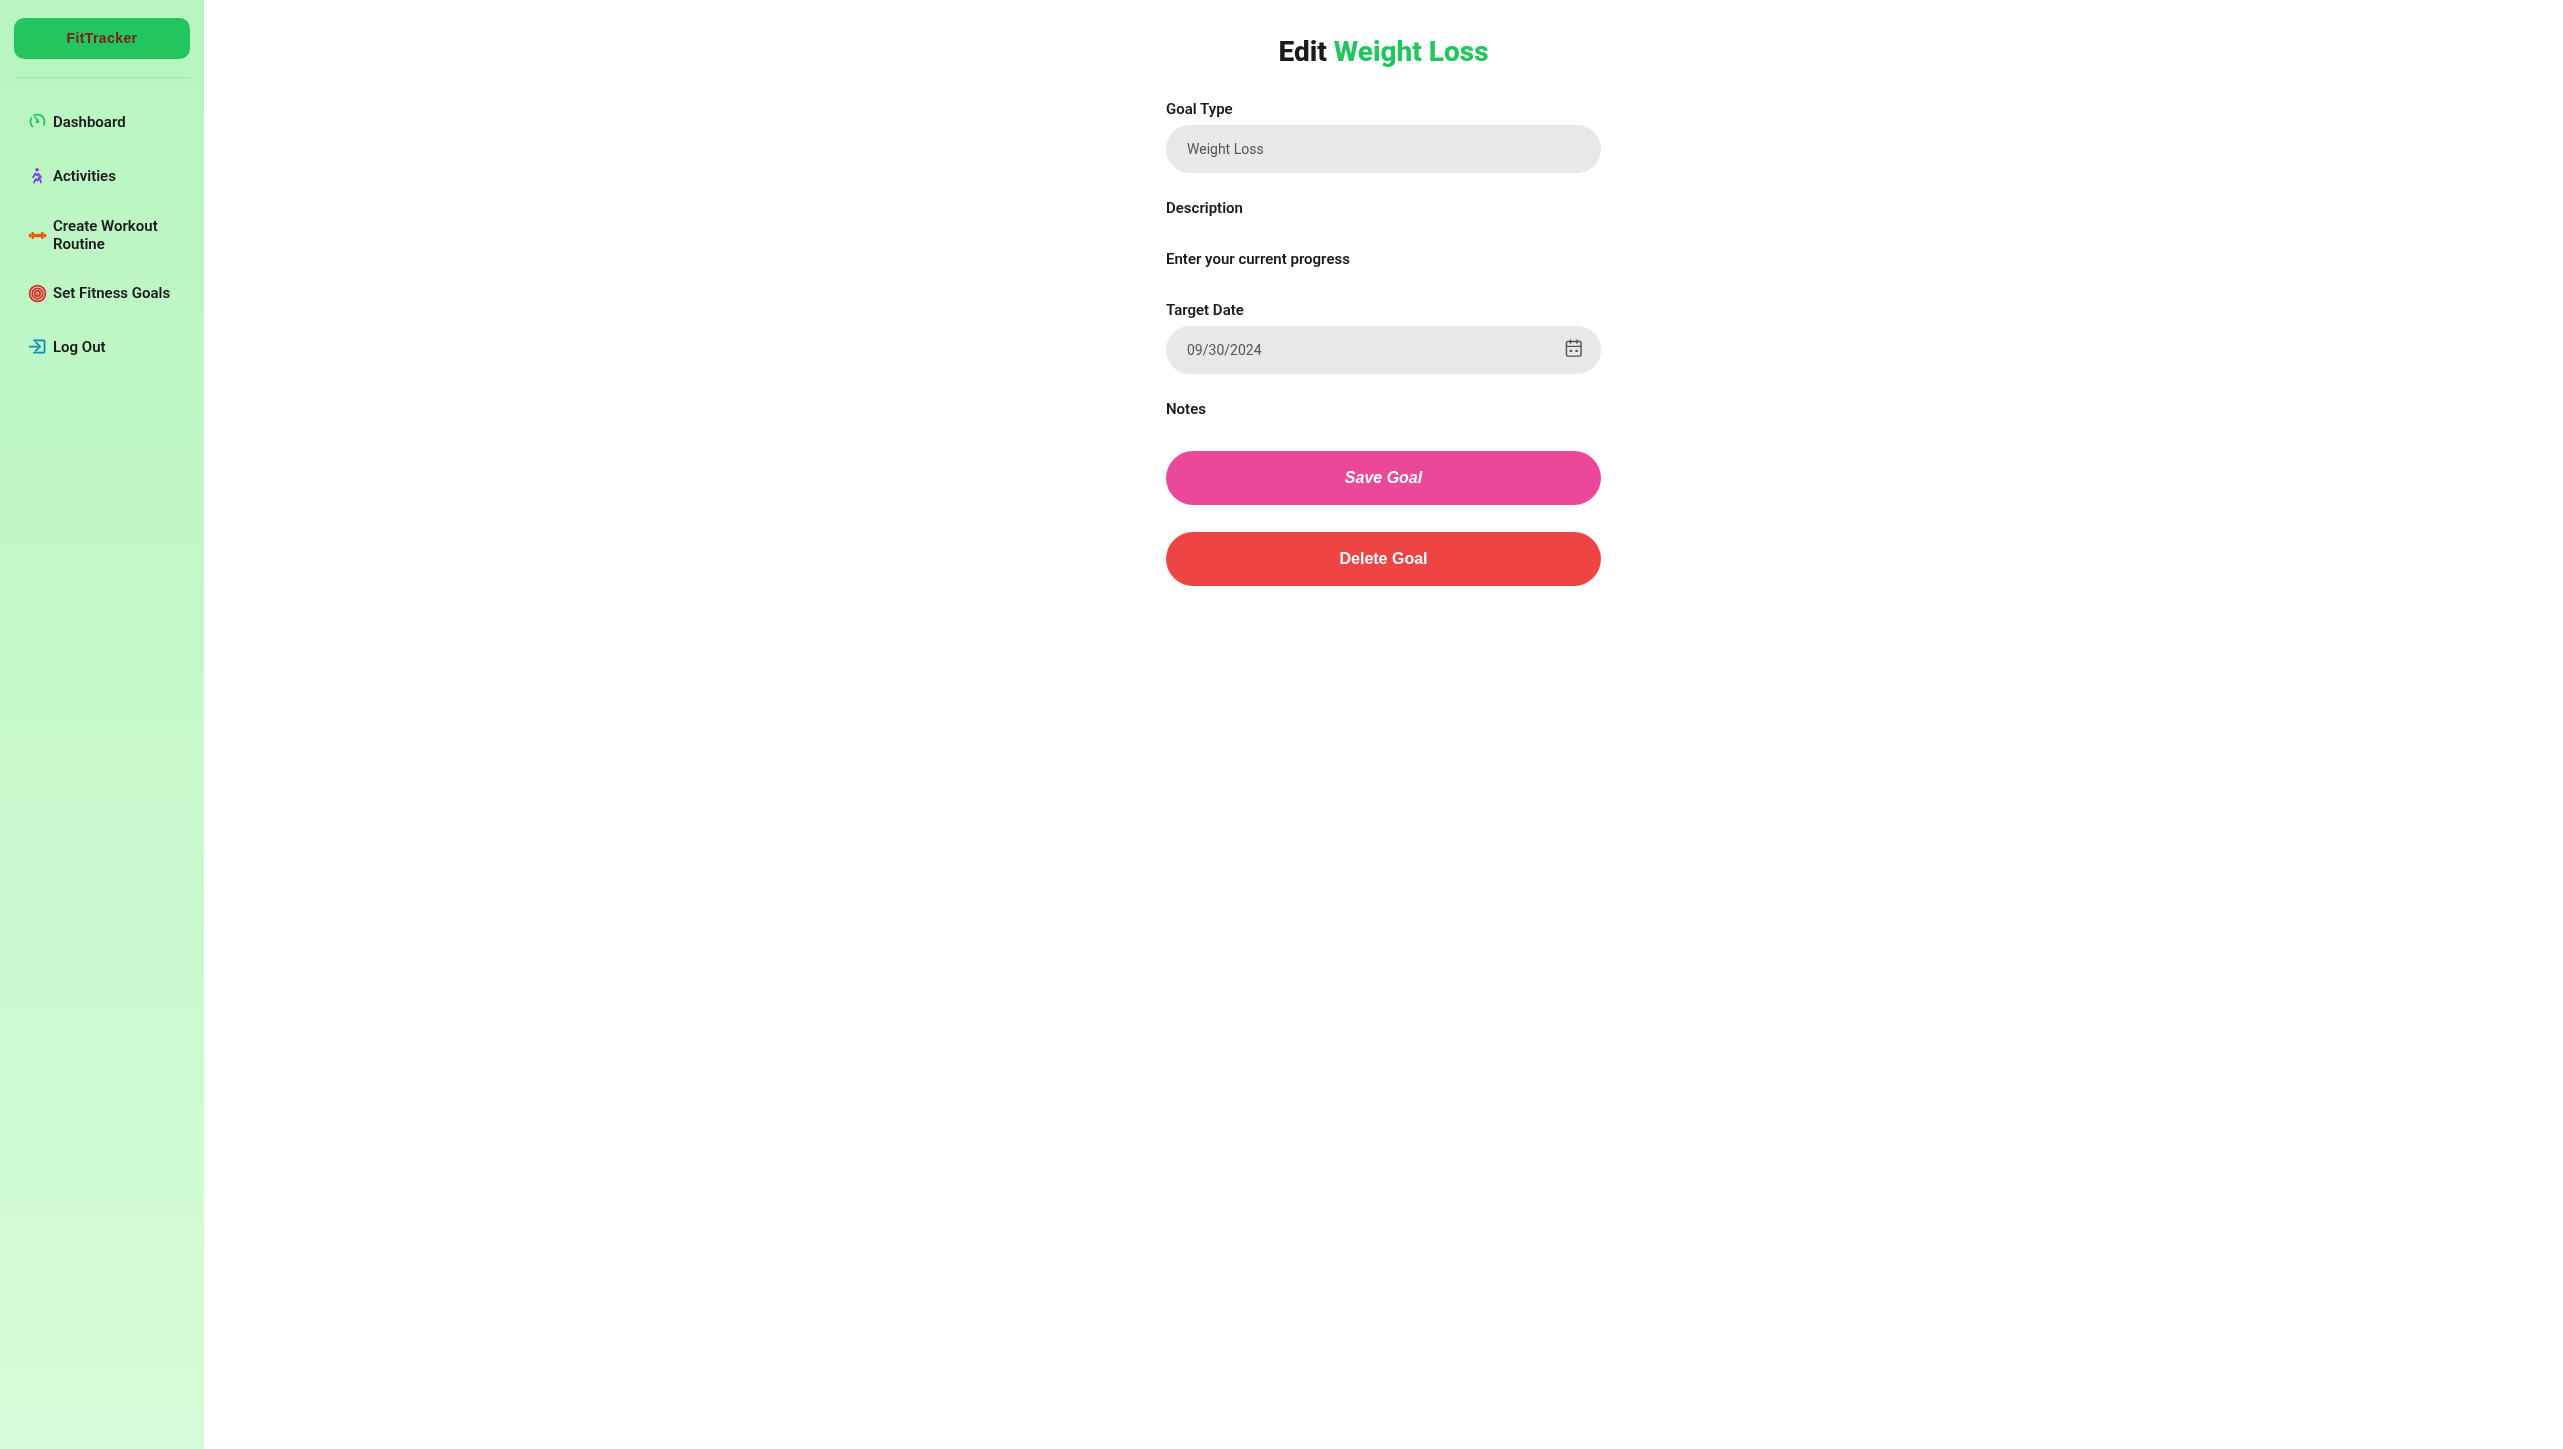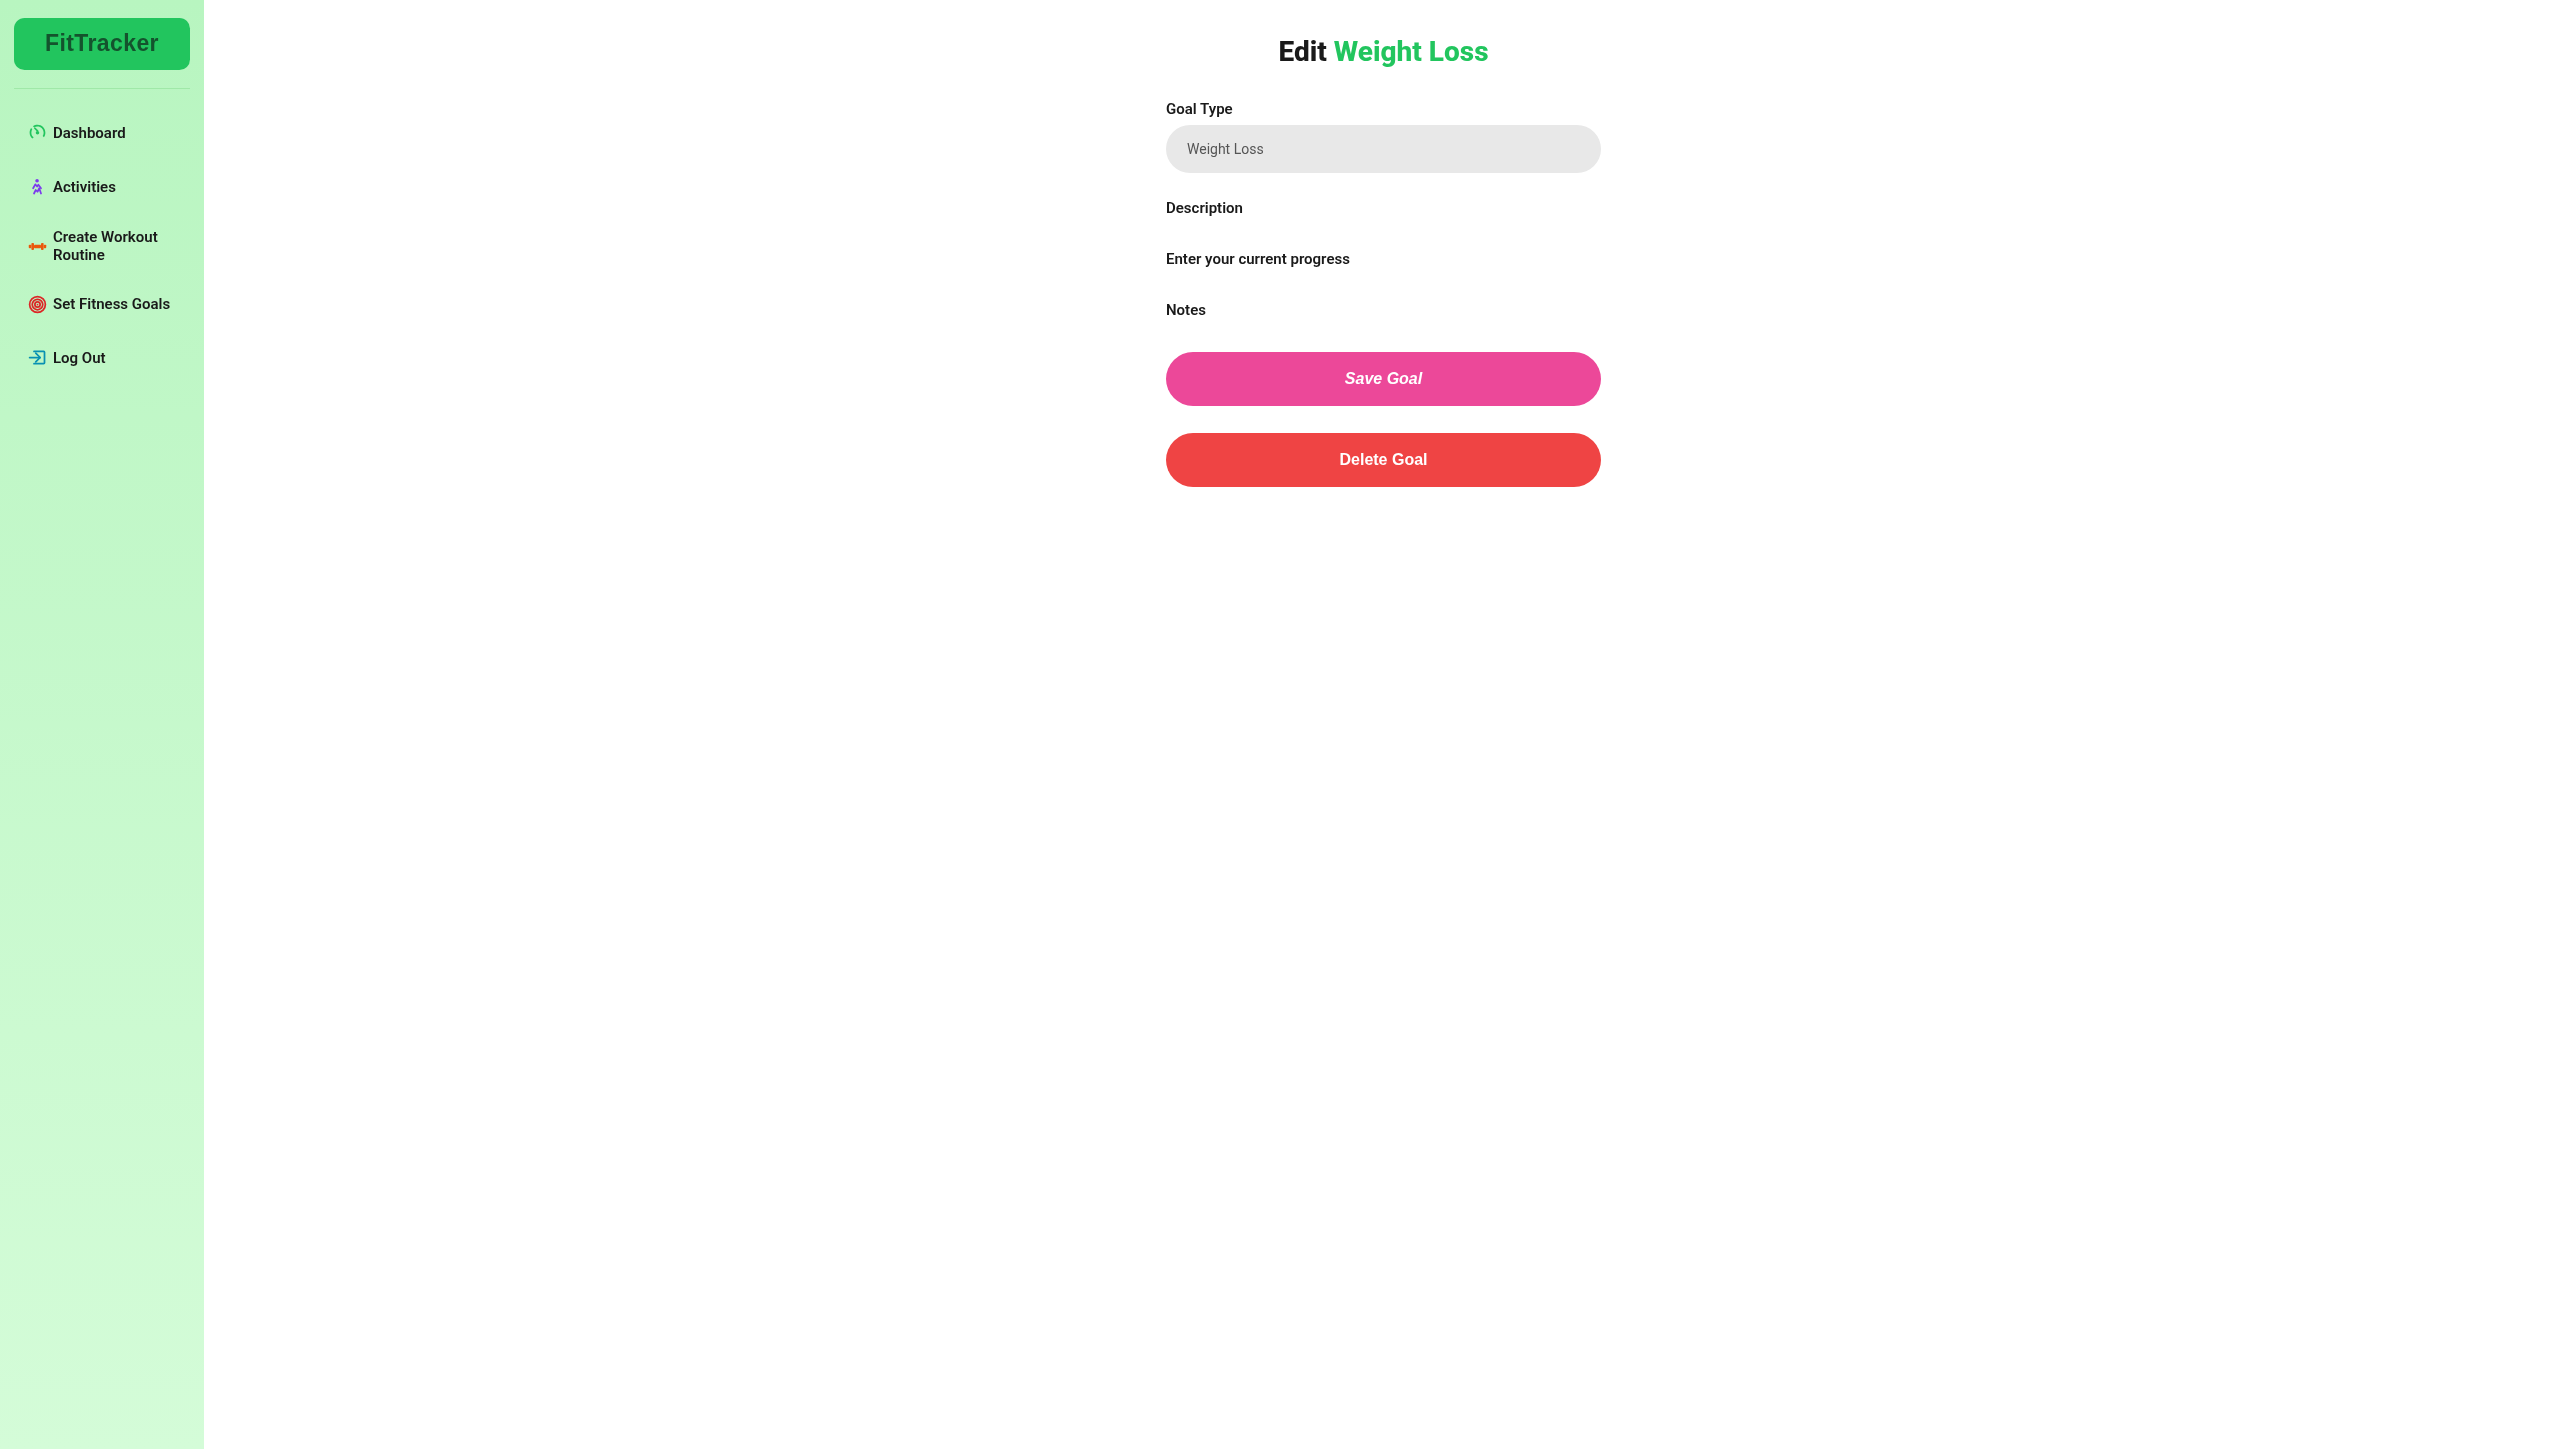--- a/index.html
+++ b/index.html
@@ -21,23 +21,23 @@
       min-width: 204px;
       background: linear-gradient(to bottom, #b8f5c0, #d4fcd8);
       display: flex;
       flex-direction: column;
       padding: 18px 0;
       min-height: 100vh;
     }
 
     .logo-btn {
       background: #22c55e;
-      color: #14532d;
+      color: #7f1d1d;
       font-weight: 800;
-      font-size: 23px;
+      font-size: 14px;
       border: none;
       border-radius: 10.6px;
       padding: 12.4px 18px;
       margin: 0 14px 18px 14px;
       cursor: pointer;
       text-align: center;
       letter-spacing: 0.4px;
     }
 
     .sidebar-divider {
@@ -257,20 +257,36 @@
     </div>
 
     <div class="field-group">
       <label class="field-label">Description</label>
     </div>
 
     <div class="field-group">
       <label class="field-label">Enter your current progress</label>
     </div>
 
+    <div class="field-group">
+      <label class="field-label">Target Date</label>
+      <div class="field-input-wrapper">
+        <input class="field-input" type="text" value="09/30/2024" style="">
+        <span class="calendar-icon">
+          <svg width="19.5" height="19.5" viewBox="0 0 24 24" fill="none">
+            <rect x="3" y="4" width="18" height="18" rx="2" stroke="#555" stroke-width="1.8"></rect>
+            <path d="M16 2V6" stroke="#555" stroke-width="1.8" stroke-linecap="round"></path>
+            <path d="M8 2V6" stroke="#555" stroke-width="1.8" stroke-linecap="round"></path>
+            <path d="M3 10H21" stroke="#555" stroke-width="1.8"></path>
+            <rect x="7" y="14" width="3" height="3" rx="0.5" fill="#555"></rect>
+            <rect x="14" y="14" width="3" height="3" rx="0.5" fill="#555"></rect>
+          </svg>
+        </span>
+      </div>
+    </div>
 
     <div class="field-group">
       <label class="field-label">Notes</label>
     </div>
 
     <button class="btn-save">Save Goal</button>
     <button class="btn-delete">Delete Goal</button>
 
   </div>
 </div>

